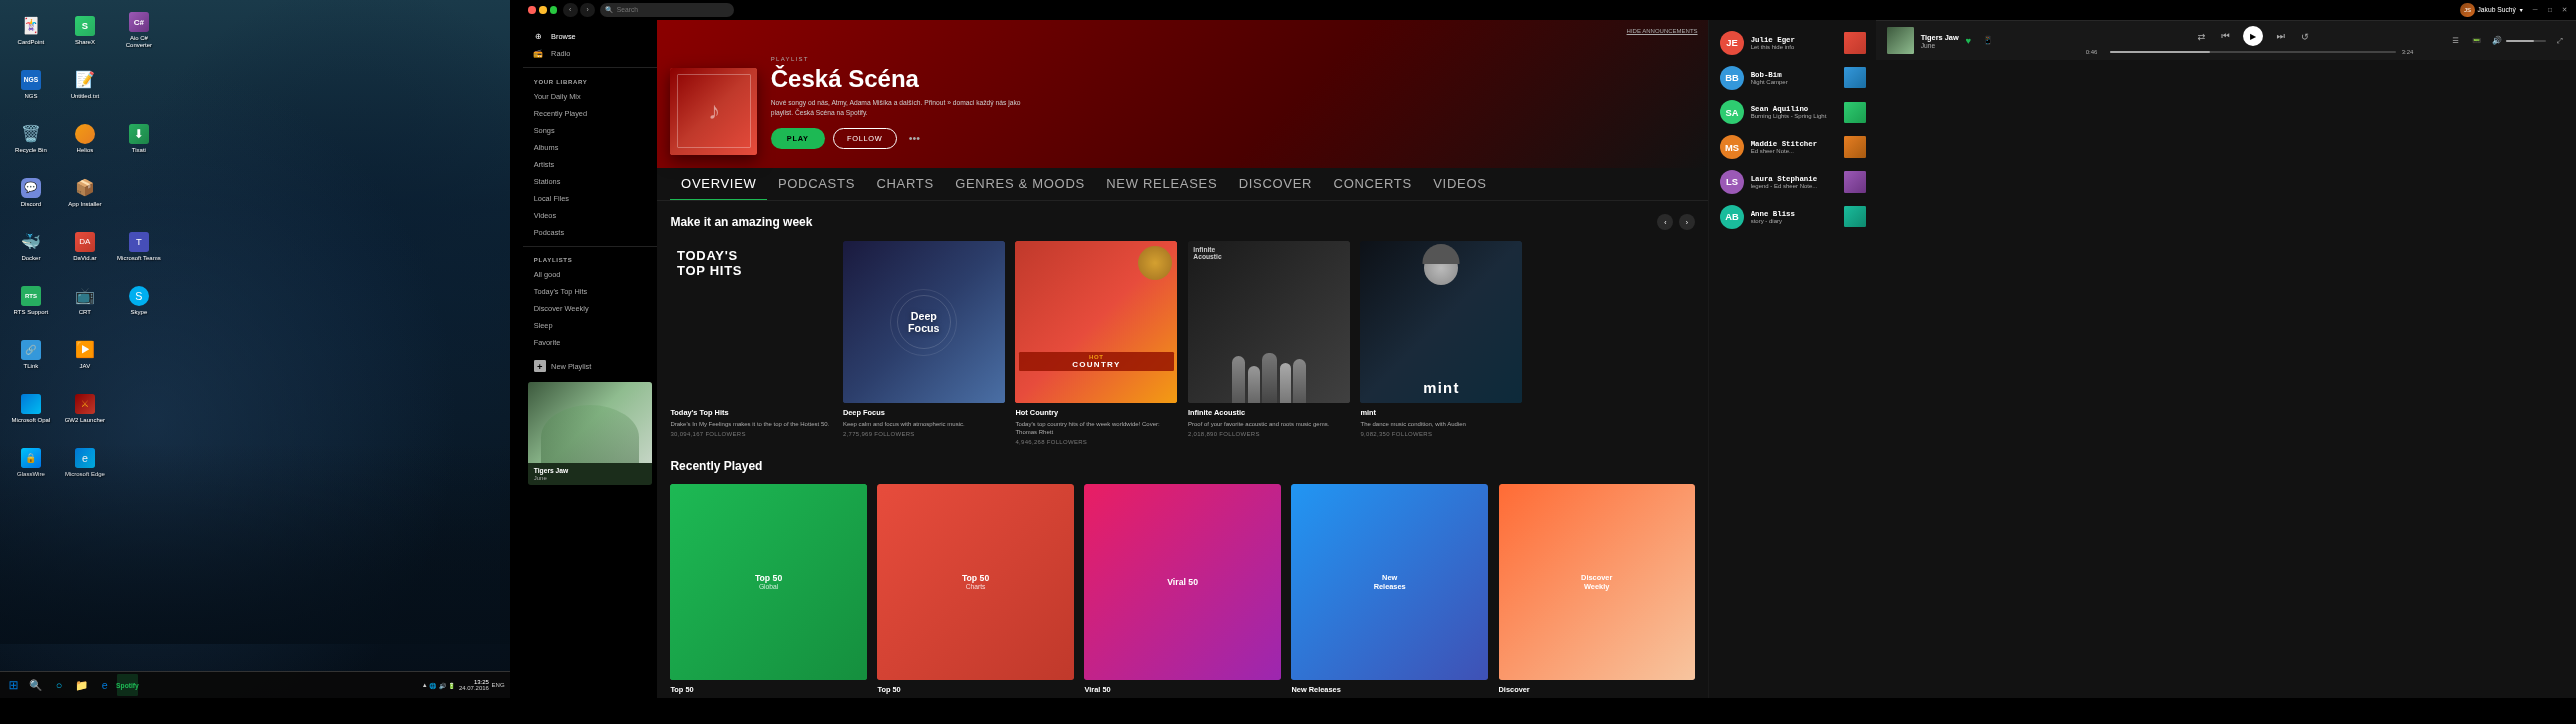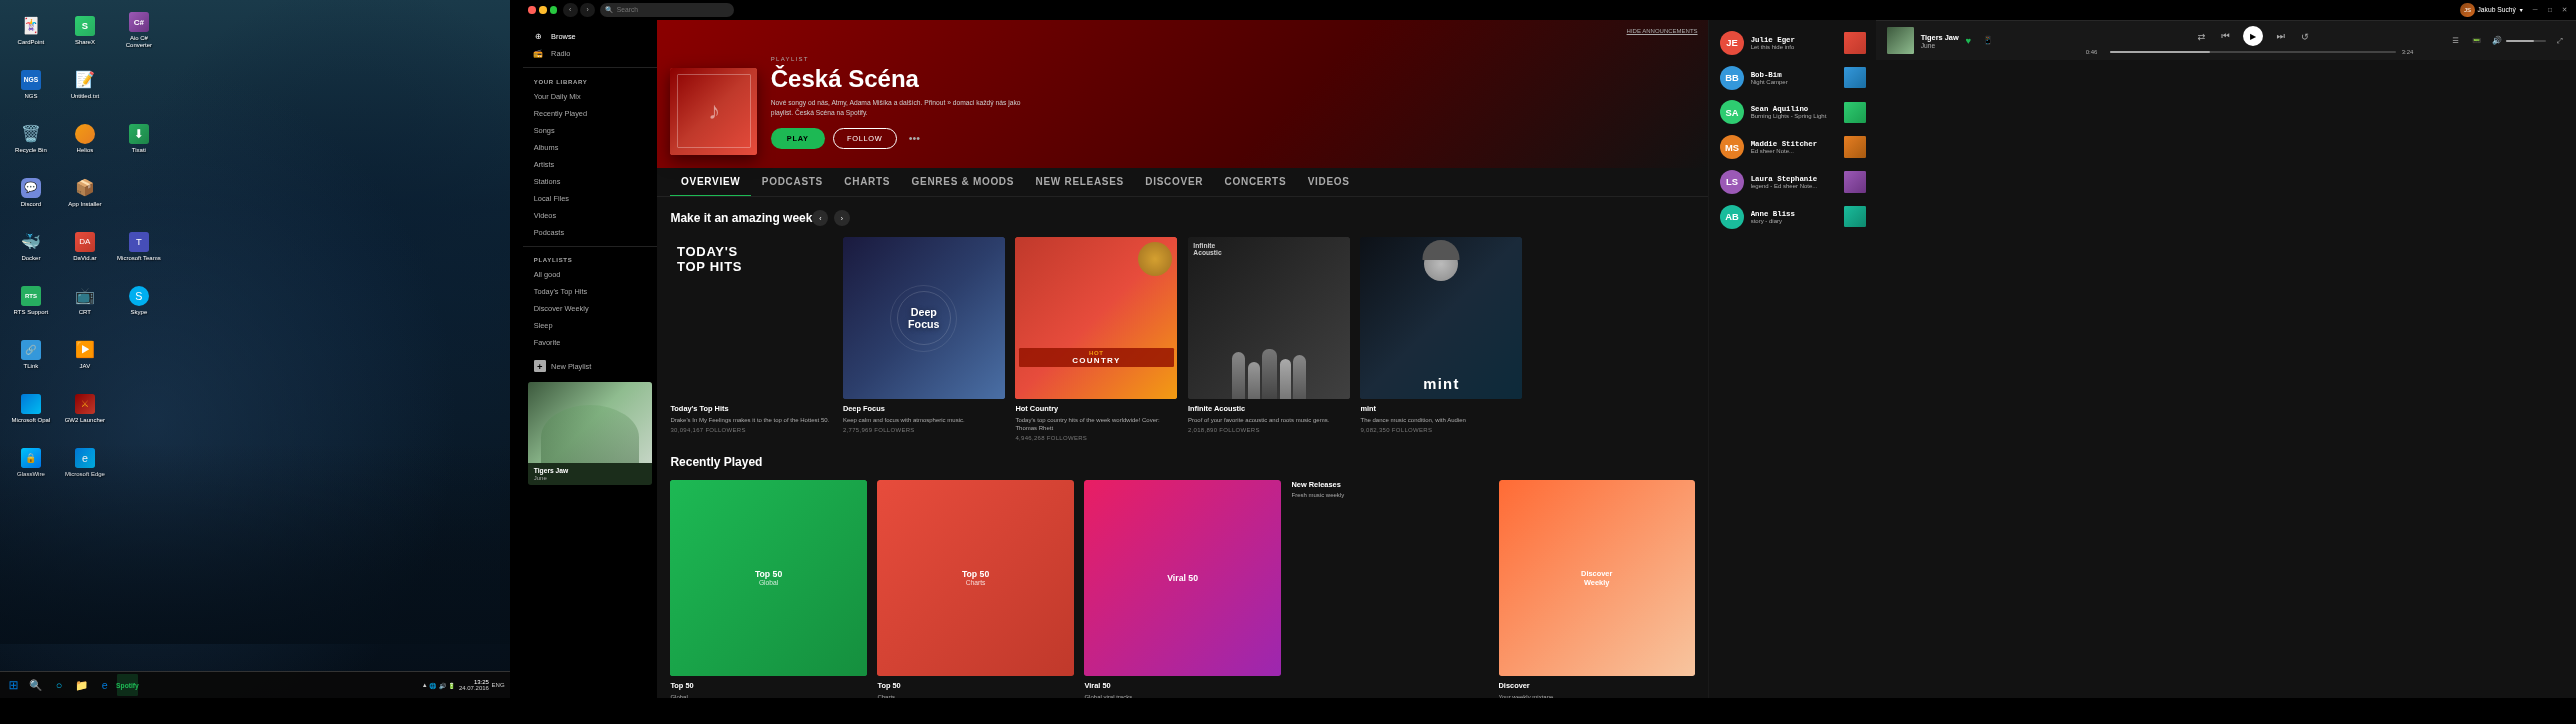--- a/index.html
+++ b/index.html
@@ -499,42 +499,43 @@
     .content-nav {
       display: flex;
       padding: 0 13.4px;
       border-bottom: 0.7px solid #222;
       background: #121212;
       flex-shrink: 0;
     }
 
     .content-nav-tab {
       padding: 8px 10.7px;
-      font-size: 10px;
+      font-size: 13px;
       color: #aaa;
       cursor: pointer;
       border-bottom: 1.3px solid transparent;
       text-transform: uppercase;
       letter-spacing: 0.7px;
-      font-weight: 700;
+      font-weight: 400;
     }
 
     .content-nav-tab.active {
       color: #fff;
       border-bottom-color: #1db954;
     }
 
     
     .content-section {
       padding: 13.4px;
     }
 
     .section-header {
       display: flex;
       align-items: center;
+      justify-content: space-between;
       margin-bottom: 10.7px;
     }
 
     .section-title {
       font-size: 12px;
       font-weight: 700;
       color: #fff;
     }
 
     .section-nav {
@@ -1360,20 +1361,27 @@
                   <div style="position:absolute; inset:0; background: linear-gradient(135deg, #e91e63 0%, #9c27b0 100%); display:flex; align-items:center; justify-content:center; flex-direction:column;">
                     <div style="font-size:8.7px; font-weight:900; color:#fff;">Viral 50</div>
                   </div>
                 </div>
               </div>
               <div class="card-title">Viral 50</div>
               <div class="card-desc">Global viral tracks</div>
             </div>
 
             <div class="music-card">
+              <div class="card-art">
+                <div class="card-art-inner">
+                  <div style="position:absolute; inset:0; background: linear-gradient(135deg, #2196f3 0%, #3f51b5 100%); display:flex; align-items:center; justify-content:center;">
+                    <div style="font-size:7.4px; font-weight:700; color:#fff; text-align:center;">New<br>Releases</div>
+                  </div>
+                </div>
+              </div>
               <div class="card-title">New Releases</div>
               <div class="card-desc">Fresh music weekly</div>
             </div>
 
             <div class="music-card">
               <div class="card-art">
                 <div class="card-art-inner">
                   <div style="position:absolute; inset:0; background: linear-gradient(135deg, #ff6b35 0%, #f7c59f 100%); display:flex; align-items:center; justify-content:center;">
                     <div style="font-size:7.4px; font-weight:700; color:#fff; text-align:center;">Discover<br>Weekly</div>
                   </div>

